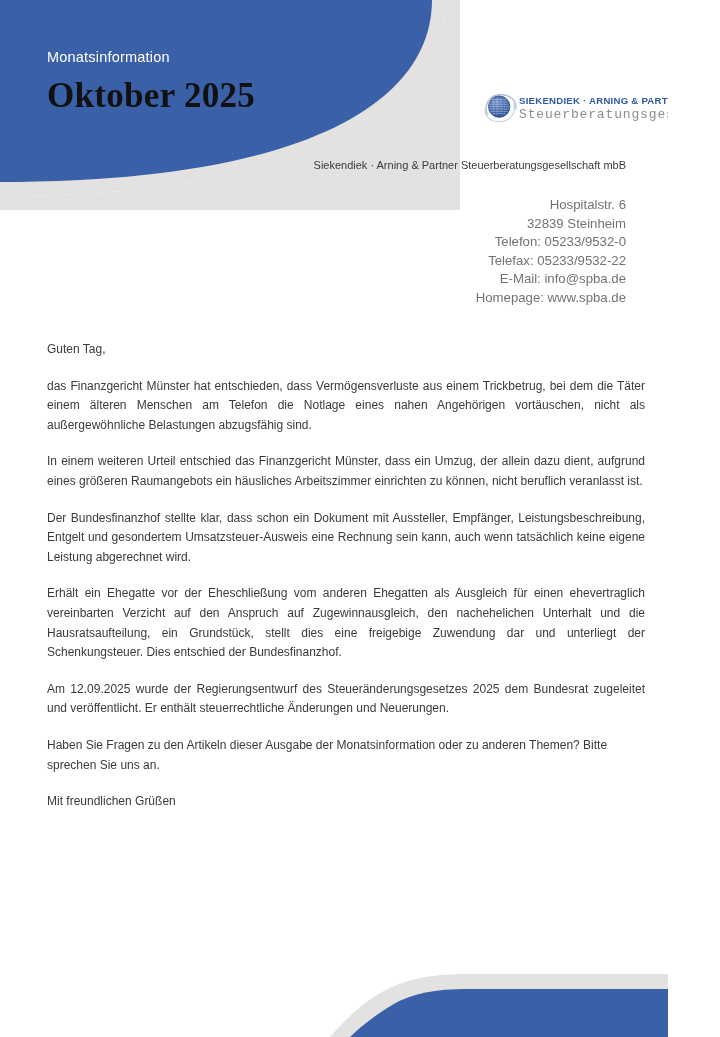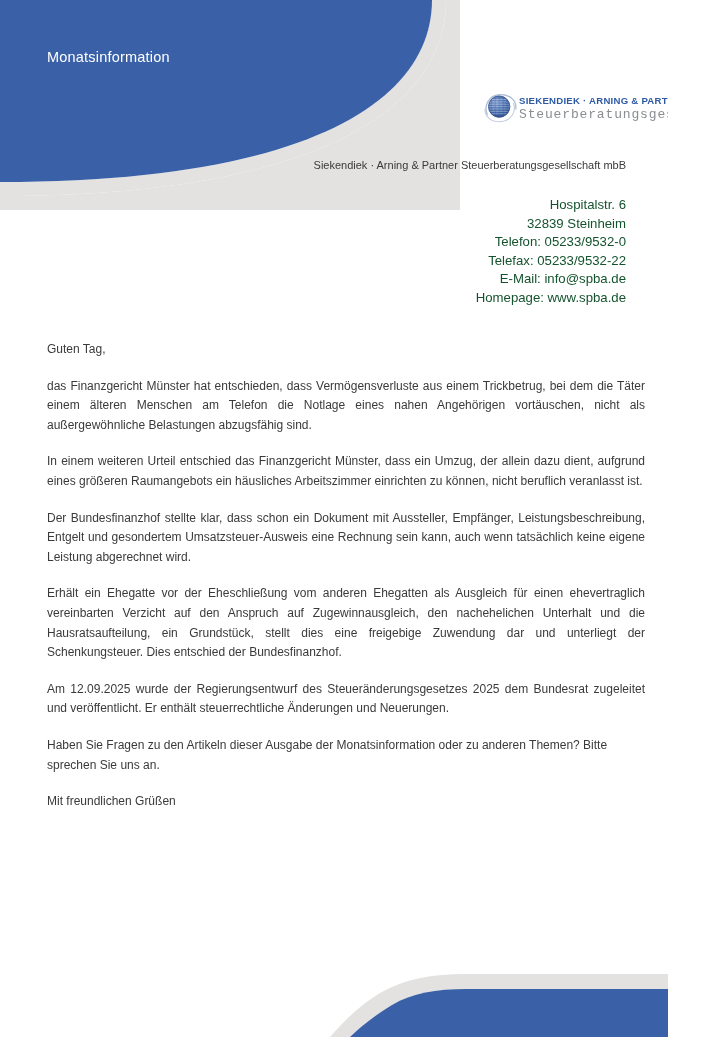--- a/index.html
+++ b/index.html
@@ -101,21 +101,21 @@
     text-align: right;
     white-space: nowrap;
   }
   .address {
     position: absolute;
     right: 42px;
     top: 196px;
     text-align: right;
     font-size: 13.2px;
     line-height: 18.5px;
-    color: #14532d;
+    color: #737373;
   }
   .address div { white-space: nowrap; }
 
   
   .body-copy {
     position: absolute;
     left: 47px;
     top: 340px;
     width: 598px;
     color: #3a3a3a;
@@ -157,20 +157,21 @@
     <path d="M 0,196 L 0,210 L 460,210 L 460,0 L 446,0
              C 446,108 318,196 0,196 Z" fill="#E3E2E0"></path>
     <path d="M 446,0 C 446,108 318,196 0,196 L 0,182
              C 310,182 432,100 432,0 Z" fill="#E3E2E0"></path>
 
     <path d="M 0,0 L 432,0 C 432,100 310,182 0,182 Z" fill="#3A61A8"></path>
   </svg>
 
   <div class="header-title-block">
     <p class="kicker">Monatsinformation</p>
+    <h1 class="issue-title">Oktober 2025</h1>
   </div>
 
   <div class="logo">
     <svg class="logo-mark" viewBox="0 0 48 48" aria-hidden="true">
       <defs>
         <clipPath id="sphereClip">
           <circle cx="23" cy="21" r="13.5"></circle>
         </clipPath>
         <radialGradient id="sphereGrad" cx="36%" cy="30%" r="78%">
           <stop offset="0%" stop-color="#7F9BCB"></stop>

